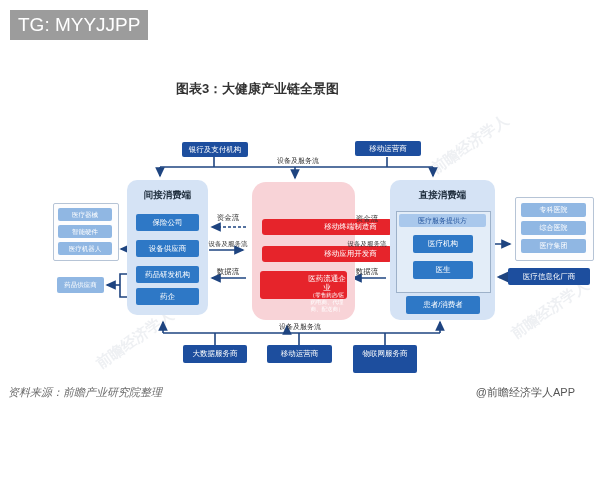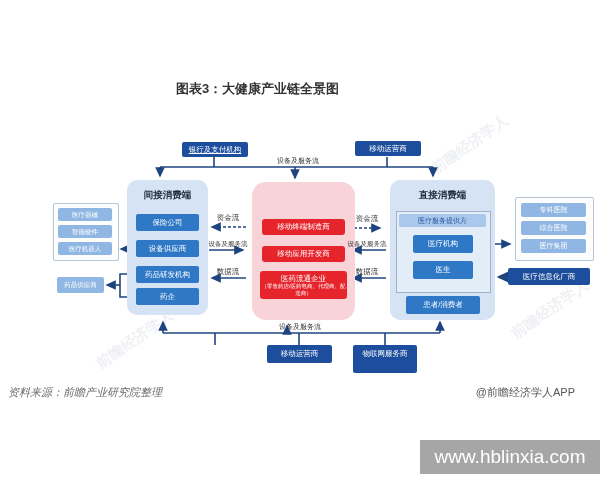--- a/index.html
+++ b/index.html
@@ -9,35 +9,36 @@
   .badge.top{left:10px;top:10px;width:138px;height:30px;line-height:30px;background:#9c9c9c;padding-left:8px;box-sizing:border-box;}
   .badge.bottom{left:420px;top:440px;width:180px;height:34px;line-height:34px;background:#a6a6a6;text-align:center;}
   .title{position:absolute;left:0;top:80px;width:515px;text-align:center;font-size:13px;font-weight:bold;color:#333;}
   .panel{position:absolute;border-radius:10px;}
   .panel.blue{background:#d5e3f5;}
   .panel.pink{background:#f8d3d7;border-radius:14px;}
   .panel-title{position:absolute;text-align:center;font-weight:bold;font-size:9.5px;color:#1c2b3a;}
   .navybox{position:absolute;background:#1d4e9e;color:#fff;font-size:7.5px;text-align:center;border-radius:2px;white-space:nowrap;}
   .bluebox{position:absolute;background:#2e78c6;color:#fff;font-size:7.5px;text-align:center;border-radius:2px;white-space:nowrap;}
   .ltbluebox{position:absolute;background:#90b7e3;color:#fff;text-align:center;border-radius:2px;white-space:nowrap;}
-  .redbox{position:absolute;background:#e6242b;color:#fff;font-size:7.5px;text-align:center;border-radius:3px;white-space:nowrap;}
+  .redbox{position:absolute;background:#e6242b;color:#fff;font-size:7.5px;text-align:center;border-radius:3px;white-space:nowrap;padding-left:47px;}
   .cluster{position:absolute;border:1px solid #b6c4d6;background:#fdfdfe;border-radius:2px;}
   .group{position:absolute;border:1px solid #9db1c9;background:rgba(255,255,255,0.35);}
   .band{position:absolute;background:#a9c8ec;color:#24549c;font-size:7px;text-align:center;border-radius:2px;white-space:nowrap;}
   .flowlabel{position:absolute;font-size:7px;color:#333;text-align:center;white-space:nowrap;}
   .footer-src{position:absolute;left:8px;top:385px;font-size:11px;font-style:italic;color:#6b6b6b;}
   .footer-credit{position:absolute;left:430px;top:385px;width:145px;font-size:11px;color:#555;text-align:right;}
   .wm{position:absolute;font-size:15px;color:rgba(90,105,135,0.10);transform:rotate(-35deg);white-space:nowrap;font-weight:bold;}
   svg.connectors{position:absolute;left:0;top:0;}
 </style>
 </head>
 <body>
 
 <div class="stage">
 
+  <div class="badge top">TG: MYYJJPP</div>
 
   <div class="title">图表3：大健康产业链全景图</div>
 
   <span class="wm" style="left:425px;top:135px;">前瞻经济学人</span>
   <span class="wm" style="left:505px;top:300px;">前瞻经济学人</span>
   <span class="wm" style="left:90px;top:330px;">前瞻经济学人</span>
 
   <svg class="connectors" width="600" height="480">
     <defs>
       <marker id="ah" orient="auto" markerWidth="7" markerHeight="7" refX="5.5" refY="3">
@@ -73,21 +74,21 @@
       <path d="M120,285 H107" marker-end="url(#ah)"></path>
 
       <path d="M127,249 H121" marker-end="url(#ah)"></path>
 
       <path d="M473,244 H510" marker-end="url(#ah)"></path>
 
       <path d="M508,277 H499" stroke-width="2.4" marker-end="url(#ah)"></path>
     </g>
   </svg>
 
-  <div class="navybox" style="left:182px;top:142px;width:66px;height:15px;line-height:15px;text-decoration:underline;">银行及支付机构</div>
+  <div class="navybox" style="left:182px;top:142px;width:66px;height:15px;line-height:15px;">银行及支付机构</div>
   <div class="navybox" style="left:355px;top:141px;width:66px;height:15px;line-height:15px;">移动运营商</div>
   <div class="flowlabel" style="left:270px;top:156px;width:56px;">设备及服务流</div>
 
   <div class="panel blue" style="left:127px;top:180px;width:81px;height:135px;"></div>
   <div class="panel-title" style="left:127px;top:189px;width:81px;">间接消费端</div>
   <div class="bluebox" style="left:136px;top:214px;width:63px;height:17px;line-height:17px;">保险公司</div>
   <div class="bluebox" style="left:136px;top:240px;width:63px;height:17px;line-height:17px;">设备供应商</div>
   <div class="bluebox" style="left:136px;top:266px;width:63px;height:17px;line-height:17px;">药品研发机构</div>
   <div class="bluebox" style="left:136px;top:288px;width:63px;height:17px;line-height:17px;">药企</div>
 
@@ -121,21 +122,21 @@
 
   <div class="flowlabel" style="left:203px;top:213px;width:50px;font-size:7.5px;">资金流</div>
   <div class="flowlabel" style="left:203px;top:240px;width:50px;font-size:6.5px;">设备及服务流</div>
   <div class="flowlabel" style="left:203px;top:267px;width:50px;font-size:7.5px;">数据流</div>
 
   <div class="flowlabel" style="left:342px;top:214px;width:50px;font-size:7.5px;">资金流</div>
   <div class="flowlabel" style="left:342px;top:240px;width:50px;font-size:6.5px;">设备及服务流</div>
   <div class="flowlabel" style="left:342px;top:267px;width:50px;font-size:7.5px;">数据流</div>
 
   <div class="flowlabel" style="left:272px;top:322px;width:56px;">设备及服务流</div>
+  <div class="navybox" style="left:183px;top:345px;width:64px;height:18px;line-height:18px;">大数据服务商</div>
   <div class="navybox" style="left:267px;top:345px;width:65px;height:18px;line-height:18px;">移动运营商</div>
   <div class="navybox" style="left:353px;top:345px;width:64px;height:28px;line-height:18px;">物联网服务商</div>
 
   <div class="footer-src">资料来源：前瞻产业研究院整理</div>
   <div class="footer-credit">@前瞻经济学人APP</div>
 
-  <div class="badge bottom">www.hblinxia.com</div>
 
 </div>
 
 </body></html>

